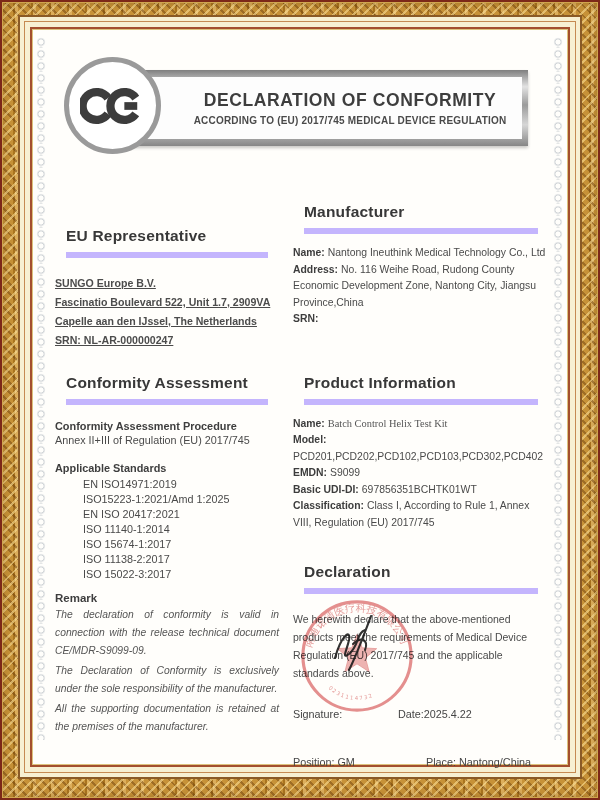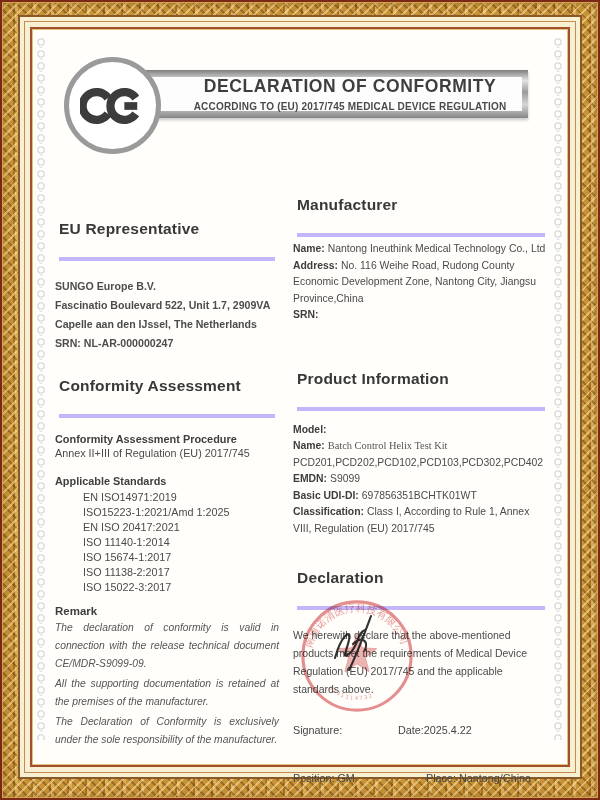--- a/index.html
+++ b/index.html
@@ -33,45 +33,45 @@
     position:absolute;top:6px;bottom:24px;width:15px;opacity:.85;pointer-events:none;
     background-image:
       radial-gradient(circle at 7px 6px, rgba(148,158,170,0) 2.2px, rgba(148,158,170,.50) 2.9px, rgba(148,158,170,0) 4.6px),
       radial-gradient(circle at 7px 12px, rgba(148,158,170,.30) 1px, rgba(148,158,170,0) 2.2px);
     background-size:15px 12px;
   }
   .lace.left{left:1px}
   .lace.right{right:1px}
   
   .banner{
-    position:absolute;left:67px;top:40px;width:428px;height:48px;z-index:2;
+    position:absolute;left:67px;top:40px;width:428px;height:76px;z-index:2;
     background:linear-gradient(180deg,#7f7f7f,#e2e2e2 22%,#9b9b9b 46%,#d6d6d6 72%,#868686);
     box-shadow:0 2px 3px rgba(0,0,0,.22);
   }
   .banner-inner{
     position:absolute;inset:7px 6px;background:#fdfdfd;
     display:flex;flex-direction:column;align-items:center;justify-content:center;
     padding-left:72px;box-sizing:border-box;
   }
   .banner-title{font-size:17.5px;font-weight:bold;color:#3e3e3e;letter-spacing:.6px;white-space:nowrap;}
   .banner-sub{font-size:10px;font-weight:bold;color:#4a4a4a;margin-top:4px;letter-spacing:.2px;white-space:nowrap;}
   .ce{
     position:absolute;left:31px;top:27px;width:87px;height:87px;border-radius:50%;
     border:5px solid #9a9a9a;background:#fff;z-index:3;
     display:flex;align-items:center;justify-content:center;
   }
   
   .col{position:absolute;color:#4a4a4a;}
   .col-left{left:22px;top:186px;width:224px;}
   .col-right{left:260px;top:162px;width:256px;}
   h2{
-    font-size:15.5px;font-weight:bold;color:#383838;margin:4px;
-    padding-bottom:19px;border-bottom:4px solid #c4b5fd;letter-spacing:.2px;
+    font-size:15.5px;font-weight:bold;color:#383838;margin:11px;
+    padding-bottom:7px;border-bottom:6px solid #c4b5fd;letter-spacing:.2px;
   }
-  .addr{margin-top:16px;}
+  .addr{margin-top:16px;text-decoration:underline;}
   .addr div{font-size:10.6px;font-weight:bold;color:#4c4c4c;line-height:19px;}
   .blk-label{font-size:10.9px;font-weight:bold;color:#3e3e3e;}
   .txt{font-size:10.8px;line-height:17px;color:#4a4a4a;}
   .stds{margin-top:3px;}
   .stds div{font-size:10.8px;line-height:15px;color:#4a4a4a;padding-left:28px;}
   .remark-p{
     font-style:italic;font-size:10.3px;line-height:18px;color:#555;
     text-align:justify;margin:2px 0 0 0;
   }
   .line{display:block;font-size:10.4px;line-height:16.5px;color:#4a4a4a;}
@@ -127,36 +127,36 @@
       <div>EN ISO14971:2019</div>
       <div>ISO15223-1:2021/Amd 1:2025</div>
       <div>EN ISO 20417:2021</div>
       <div>ISO 11140-1:2014</div>
       <div>ISO 15674-1:2017</div>
       <div>ISO 11138-2:2017</div>
       <div>ISO 15022-3:2017</div>
     </div>
     <div class="blk-label" style="margin-top:10px;font-size:11.5px;">Remark</div>
     <p class="remark-p">The declaration of conformity is valid in connection with the release technical document CE/MDR-S9099-09.</p>
+    <p class="remark-p">The Declaration of Conformity is exclusively under the sole responsibility of the manufacturer.</p>
     <p class="remark-p">All the supporting documentation is retained at the premises of the manufacturer.</p>
-    <p class="remark-p">The Declaration of Conformity is exclusively under the sole responsibility of the manufacturer.</p>
   </div>
 
   <div class="col col-right">
     <h2>Manufacturer</h2>
     <div style="">
       <span class="line"><b>Name:</b><span>Nantong Ineuthink Medical Technology Co., Ltd</span></span>
       <span class="line"><b>Address:</b><span>No. 116 Weihe Road, Rudong County Economic Development Zone, Nantong City, Jiangsu Province,China</span></span>
       <span class="line"><b>SRN:</b></span>
     </div>
 
     <h2 style="margin-top:46px;">Product Information</h2>
     <div style="margin-top:11px;">
+      <span class="line"><b>Name:</b><span class="serif">Batch Control Helix Test Kit</span></span>
       <span class="line"><b>Model:</b></span>
-      <span class="line"><b>Name:</b><span class="serif">Batch Control Helix Test Kit</span></span>
       <span class="line">PCD201,PCD202,PCD102,PCD103,PCD302,PCD402</span>
       <span class="line"><b>EMDN:</b><span>S9099</span></span>
       <span class="line"><b>Basic UDI-DI:</b><span>697856351BCHTK01WT</span></span>
       <span class="line"><b>Classification:</b><span>Class I, According to Rule 1, Annex VIII, Regulation (EU) 2017/745</span></span>
     </div>
 
     <h2 style="margin-top:32px;">Declaration</h2>
     <p class="decl-p">We herewith declare that the above-mentioned products meet the requirements of Medical Device Regulation (EU) 2017/745 and the applicable standards above.</p>
 
     <div class="sig-row" style="margin-top:26px;">

